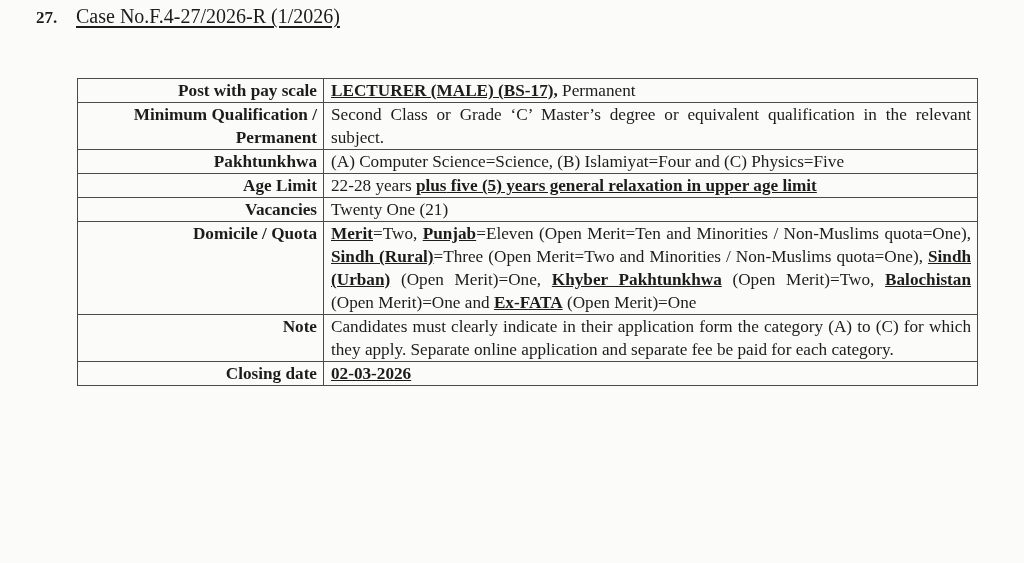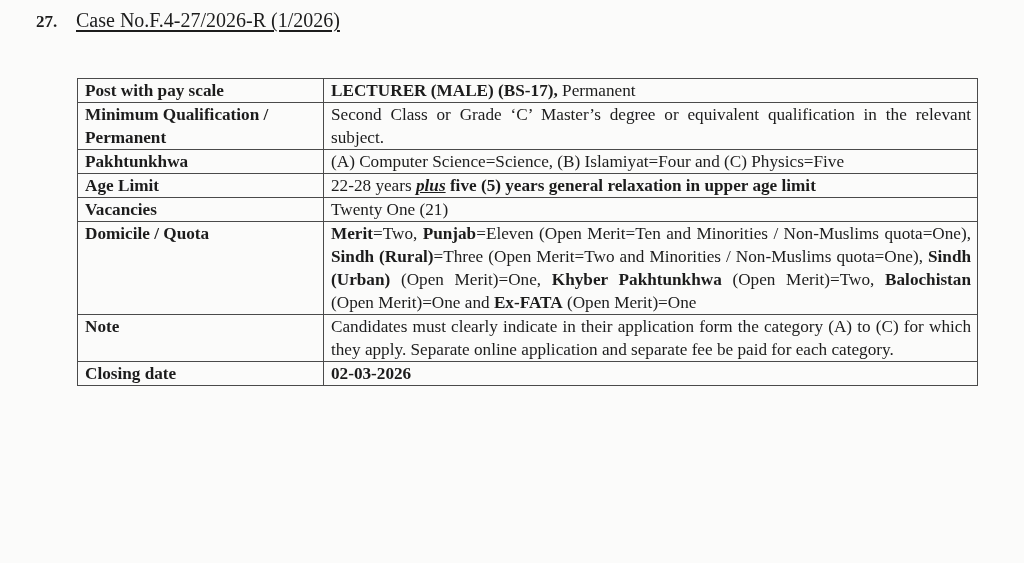--- a/index.html
+++ b/index.html
@@ -13,21 +13,21 @@
       position: relative;
       overflow: hidden;
       font-family: "Liberation Serif", "DejaVu Serif", serif;
       color: #1c1c1c;
     }
     .heading {
       position: absolute;
       left: 36px;
       top: 6px;
       font-size: 19px;
-      line-height: 28px;
+      line-height: 20px;
       white-space: nowrap;
     }
     .heading .num {
       font-weight: bold;
       font-size: 17px;
       display: inline-block;
       width: 40px;
     }
     .heading .case {
       text-decoration: underline;
@@ -41,30 +41,31 @@
       top: 78px;
       width: 901px;
       border-collapse: collapse;
       font-size: 17.2px;
       line-height: 23px;
     }
     table.details td {
       border: 1.2px solid #4a4a4a;
       padding: 0 6px 0 7px;
       vertical-align: top;
+      text-align: right;
     }
     table.details td.label {
       width: 232px;
       font-weight: bold;
     }
     table.details td.value {
       text-align: justify;
     }
-    .b { font-weight: bold; }
-    .u { text-decoration: underline; font-style: italic; }
+    .b { font-weight: bold; text-decoration: underline; }
+    .u { text-decoration: underline; }
     .row-post td { height: 22px; }
   </style>
 </head>
 <body>
 
 <div class="heading">
   <span class="num">27.</span><span class="case">Case No.F.4-27/2026-R (1/2026)</span>
 </div>
 
 <table class="details">

